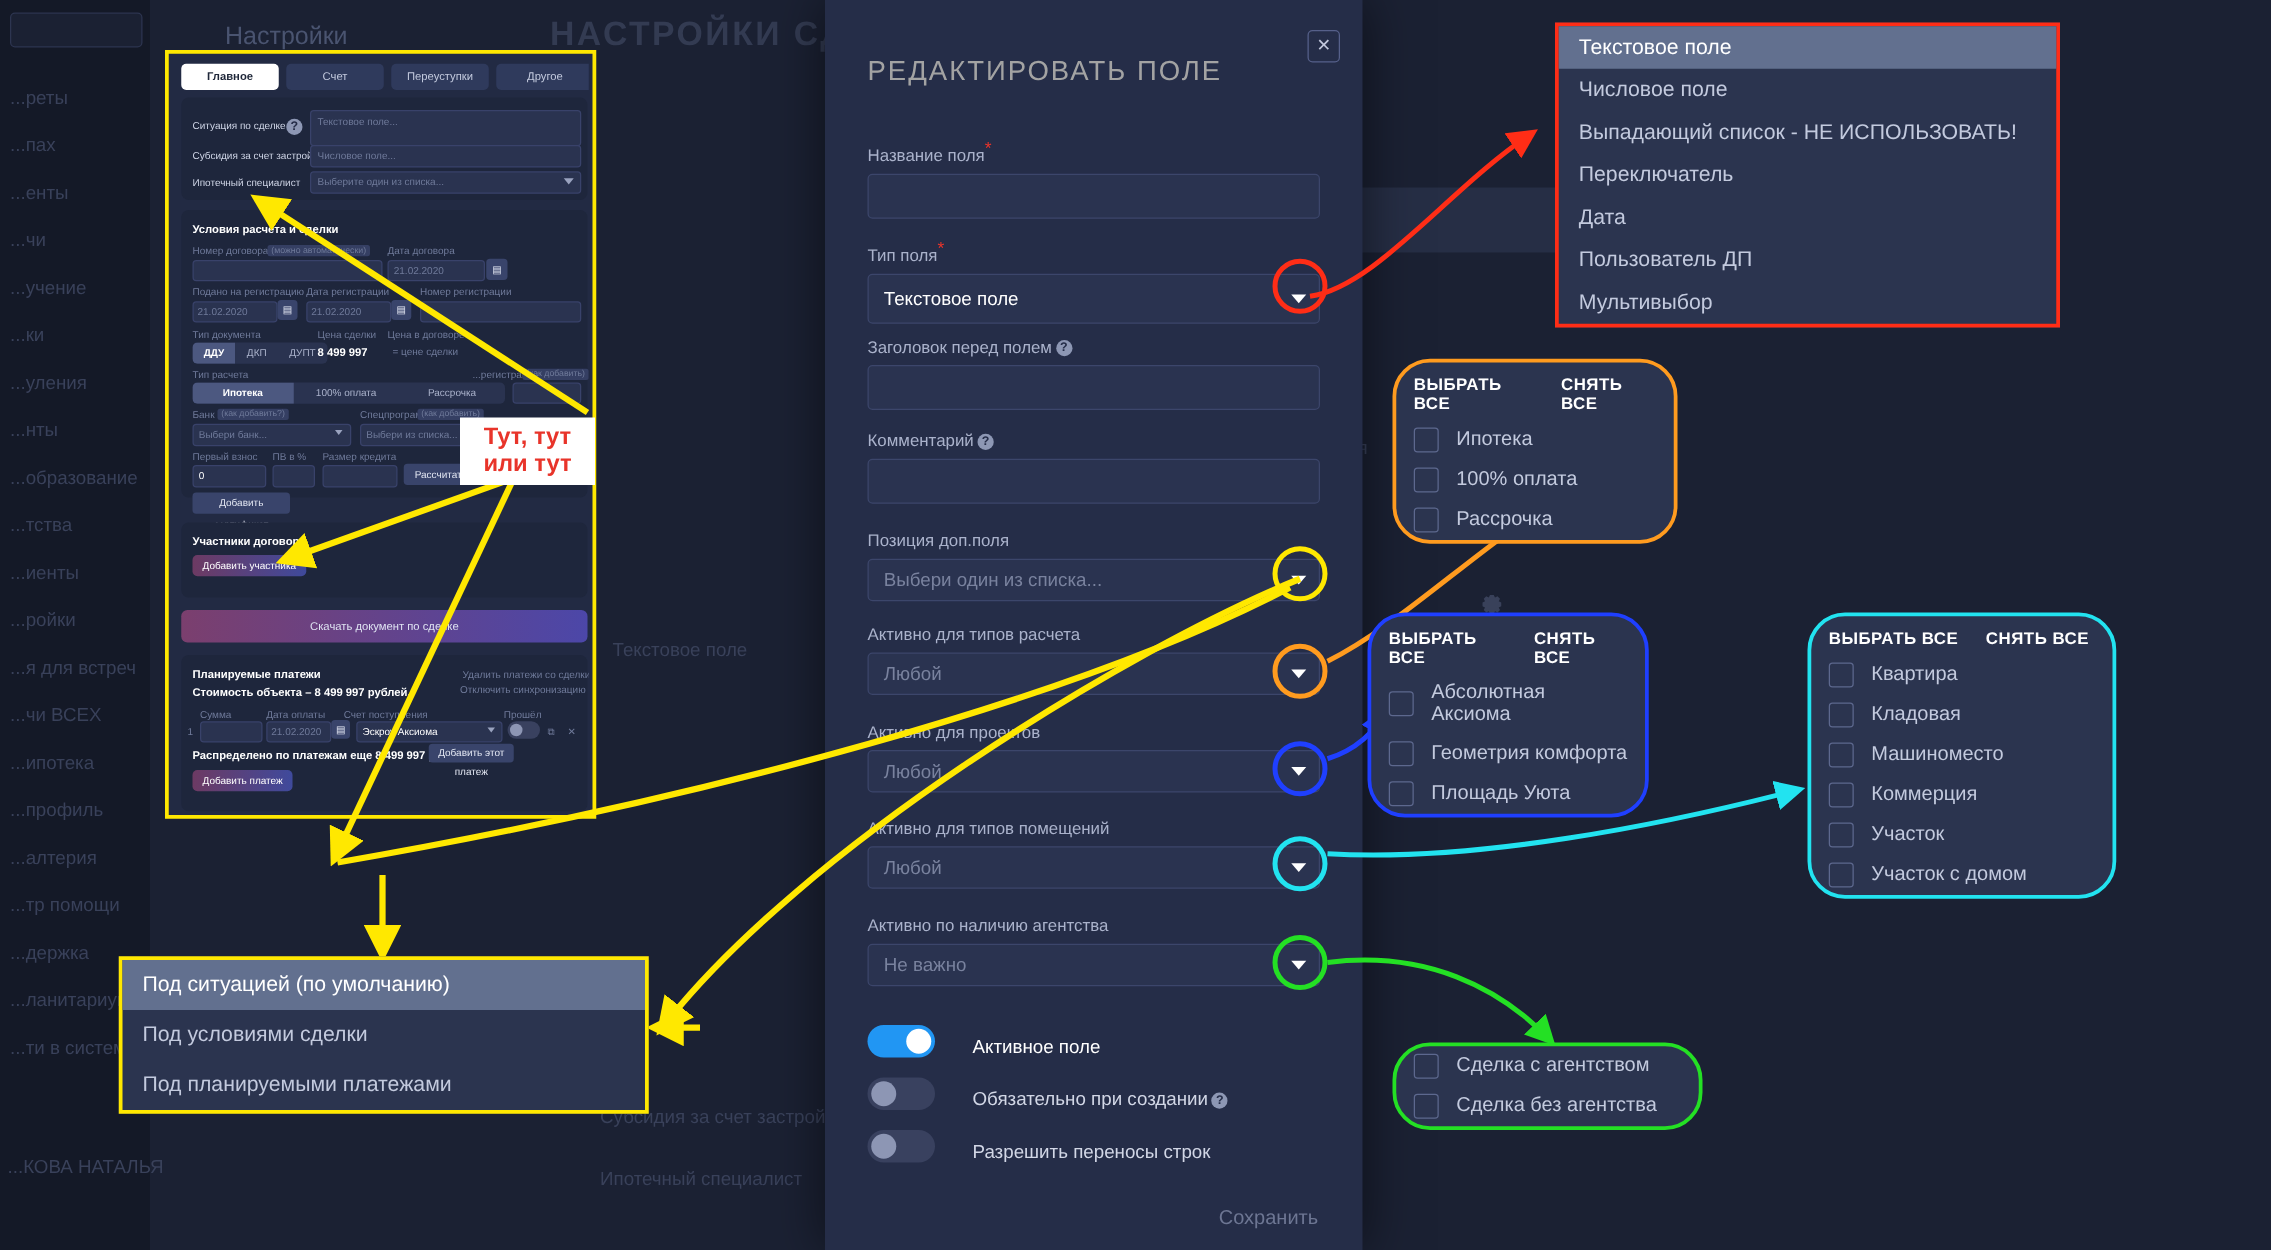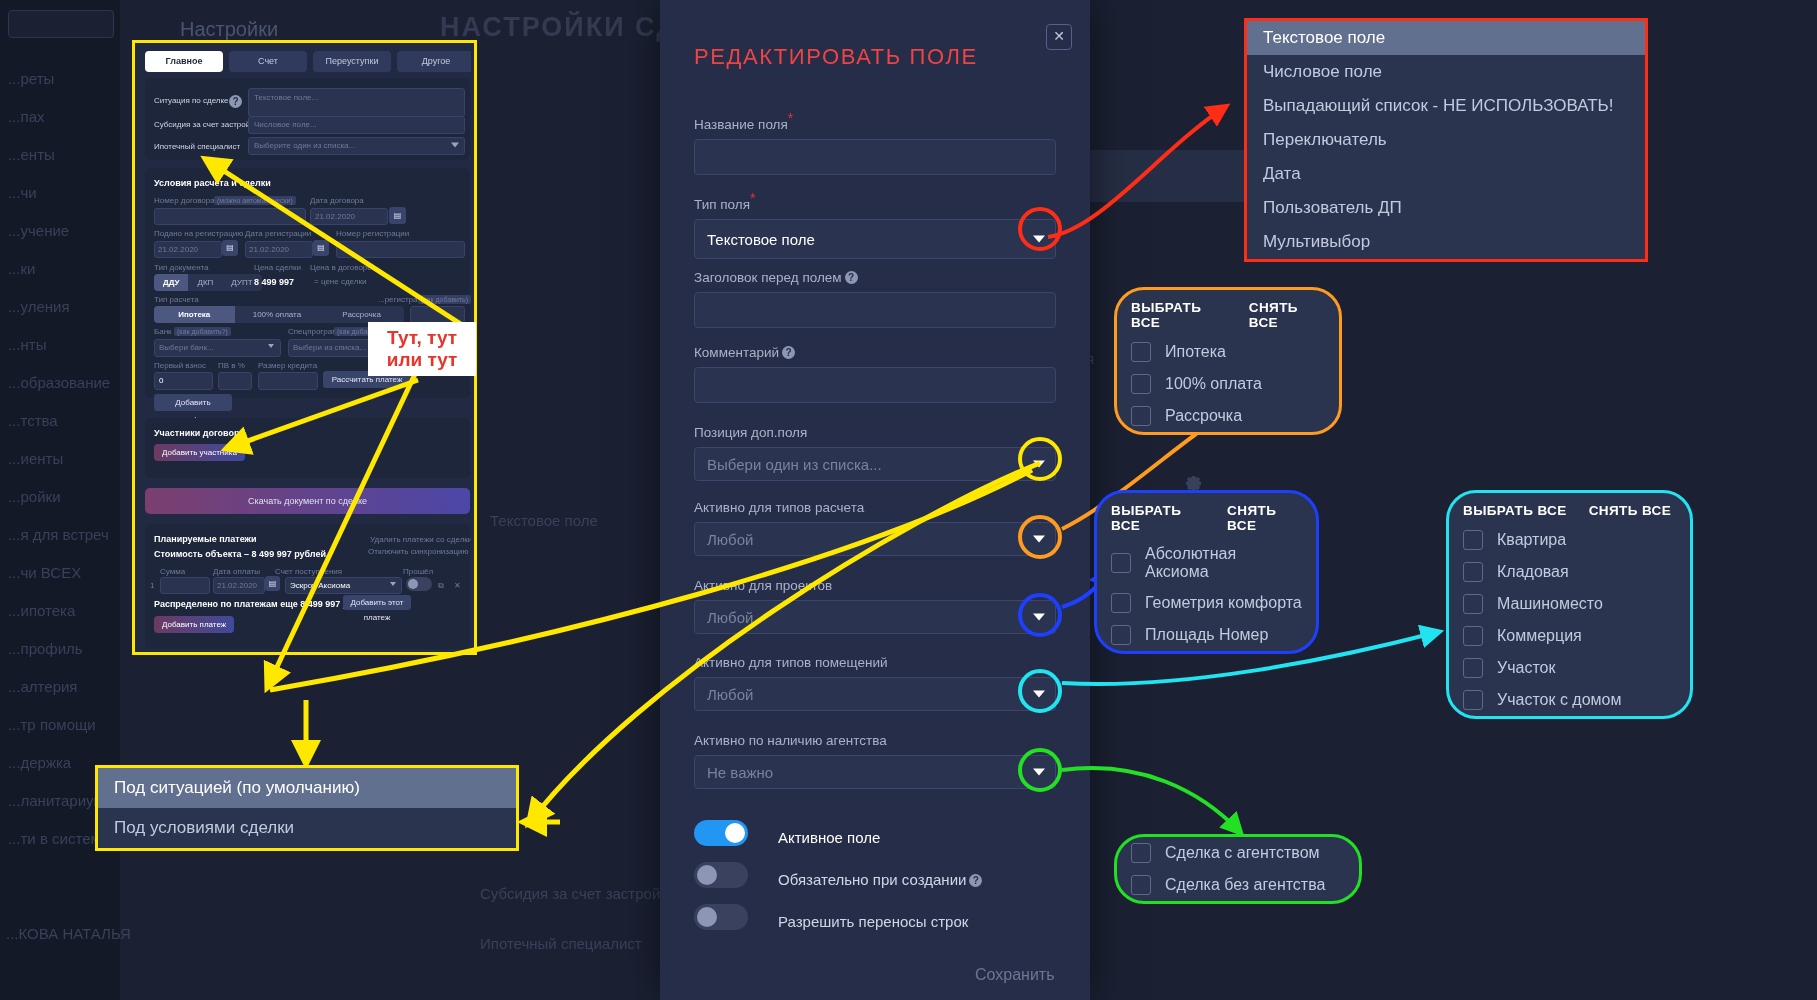--- a/index.html
+++ b/index.html
@@ -10,21 +10,21 @@
   .bg-app{position:absolute;inset:0;background:#1b2133;}
   .bg-sidebar{position:absolute;left:0;top:0;width:120px;height:1000px;background:#141927;}
   .bg-txt{position:absolute;color:#39415a;font-size:15px;white-space:nowrap;}
   .bg-txt.big{font-size:27px;letter-spacing:2px;color:#333b52;font-weight:bold;}
   .bg-panel{position:absolute;background:#222941;border-radius:6px;}
   .bg-search{position:absolute;left:8px;top:10px;width:104px;height:26px;border:1px solid #2d3550;border-radius:4px;background:#1b2133;}
 
   
   .modal{position:absolute;left:660px;top:0;width:430px;height:1000px;background:#252d48;
          box-shadow:0 0 40px rgba(0,0,0,.55);}
-  .modal-title{position:absolute;left:34px;top:44px;font-size:22px;letter-spacing:1.6px;color:#ef4444;}
+  .modal-title{position:absolute;left:34px;top:44px;font-size:22px;letter-spacing:1.6px;color:#a3a3a3;}
   .close-btn{position:absolute;right:18px;top:24px;width:24px;height:24px;border:1px solid #5a6party;
              border:1px solid #56608a;border-radius:4px;color:#c3c9de;font-size:14px;line-height:22px;text-align:center;cursor:pointer;background:transparent;}
 
   .fld{position:absolute;left:34px;width:362px;}
   .fld-label{font-size:13.5px;color:#aab2cb;margin-bottom:7px;display:block;}
   .req{color:#e8342a;font-size:14px;vertical-align:super;}
   .qmark{display:inline-block;width:13px;height:13px;border-radius:50%;background:#8d97b4;color:#252d48;
          font-size:10px;font-weight:bold;text-align:center;line-height:13px;vertical-align:1px;margin-left:3px;}
   .inp{width:362px;height:34px;box-sizing:border-box;background:#2a3350;border:1px solid #3c4straight;
        border:1px solid #3c466b;border-radius:4px;color:#e6e9f2;font-size:15px;padding:0 12px;line-height:34px;}
@@ -368,36 +368,37 @@
   <path d="M1040,463 C900,520 640,680 530,822" fill="none" stroke="#ffe800" stroke-width="5" marker-end="url(#ar-yel)"></path>
   <circle cx="1040" cy="459" r="20" fill="none" stroke="#ffe800" stroke-width="4"></circle>
   <path d="M1032,470 C860,560 560,640 270,690" fill="none" stroke="#ffe800" stroke-width="5"></path>
   <path d="M470,330 L207,160" fill="none" stroke="#ffe800" stroke-width="5" marker-end="url(#ar-yel)"></path>
   <path d="M418,380 L228,448" fill="none" stroke="#ffe800" stroke-width="5" marker-end="url(#ar-yel)"></path>
   <path d="M416,372 L268,686" fill="none" stroke="#ffe800" stroke-width="5" marker-end="url(#ar-yel)"></path>
   <path d="M306,700 L306,762" fill="none" stroke="#ffe800" stroke-width="5" marker-end="url(#ar-yel)"></path>
   <path d="M560,822 L525,822" fill="none" stroke="#ffe800" stroke-width="5" marker-end="url(#ar-yel)"></path>
 </svg>
 
-<div class="callout" style="left: 368px; top: 322px; width: 92px;">
+<div class="callout" style="left: 368px; top: 334px; width: 92px;">
   <span id="callout-line1">Тут, тут</span><br><span id="callout-line2">или тут</span>
 </div>
 
 <div class="listbox" id="an-type-list" style="left: 1244px; top: 18px; width: 404px; border: 3px solid rgb(255, 45, 22);">
     <div class="li sel" style="font-size: 17px; padding: 7px 16px;">Текстовое поле</div>
     <div class="li" style="font-size: 17px; padding: 7px 16px;">Числовое поле</div>
     <div class="li" style="font-size: 17px; padding: 7px 16px;">Выпадающий список - НЕ ИСПОЛЬЗОВАТЬ!</div>
     <div class="li" style="font-size: 17px; padding: 7px 16px;">Переключатель</div>
     <div class="li" style="font-size: 17px; padding: 7px 16px;">Дата</div>
     <div class="li" style="font-size: 17px; padding: 7px 16px;">Пользователь ДП</div>
     <div class="li" style="font-size: 17px; padding: 7px 16px;">Мультивыбор</div>
   </div>
 <div class="listbox" id="an-pos-list" style="left: 95px; top: 765px; width: 424px; border: 3px solid rgb(255, 232, 0);">
     <div class="li sel" style="font-size: 17px; padding: 10px 16px;">Под ситуацией (по умолчанию)</div>
     <div class="li" style="font-size: 17px; padding: 10px 16px;">Под условиями сделки</div>
+    <div class="li" style="font-size: 17px; padding: 10px 16px;">Под планируемыми платежами</div>
   </div>
 <div class="anno" id="an-calc" style="left: 1114px; top: 287px; width: 228px; border: 3px solid rgb(255, 155, 31);">
     <div class="hdr">
       <span>ВЫБРАТЬ ВСЕ</span>
       <span>СНЯТЬ ВСЕ</span>
     </div>
     <div class="opt" style="font-size: 16px;">
       <span class="cbx"></span>
       <span>Ипотека</span>
     </div>
@@ -418,21 +419,21 @@
     <div class="opt" style="font-size: 16px;">
       <span class="cbx"></span>
       <span>Абсолютная Аксиома</span>
     </div>
     <div class="opt" style="font-size: 16px;">
       <span class="cbx"></span>
       <span>Геометрия комфорта</span>
     </div>
     <div class="opt" style="font-size: 16px;">
       <span class="cbx"></span>
-      <span>Площадь Номер</span>
+      <span>Площадь Уюта</span>
     </div>
   </div>
 <div class="anno" id="an-prem" style="left: 1446px; top: 490px; width: 247px; border: 3px solid rgb(34, 227, 240);">
     <div class="hdr">
       <span>ВЫБРАТЬ ВСЕ</span>
       <span>СНЯТЬ ВСЕ</span>
     </div>
     <div class="opt" style="font-size: 16px;">
       <span class="cbx"></span>
       <span>Квартира</span>

